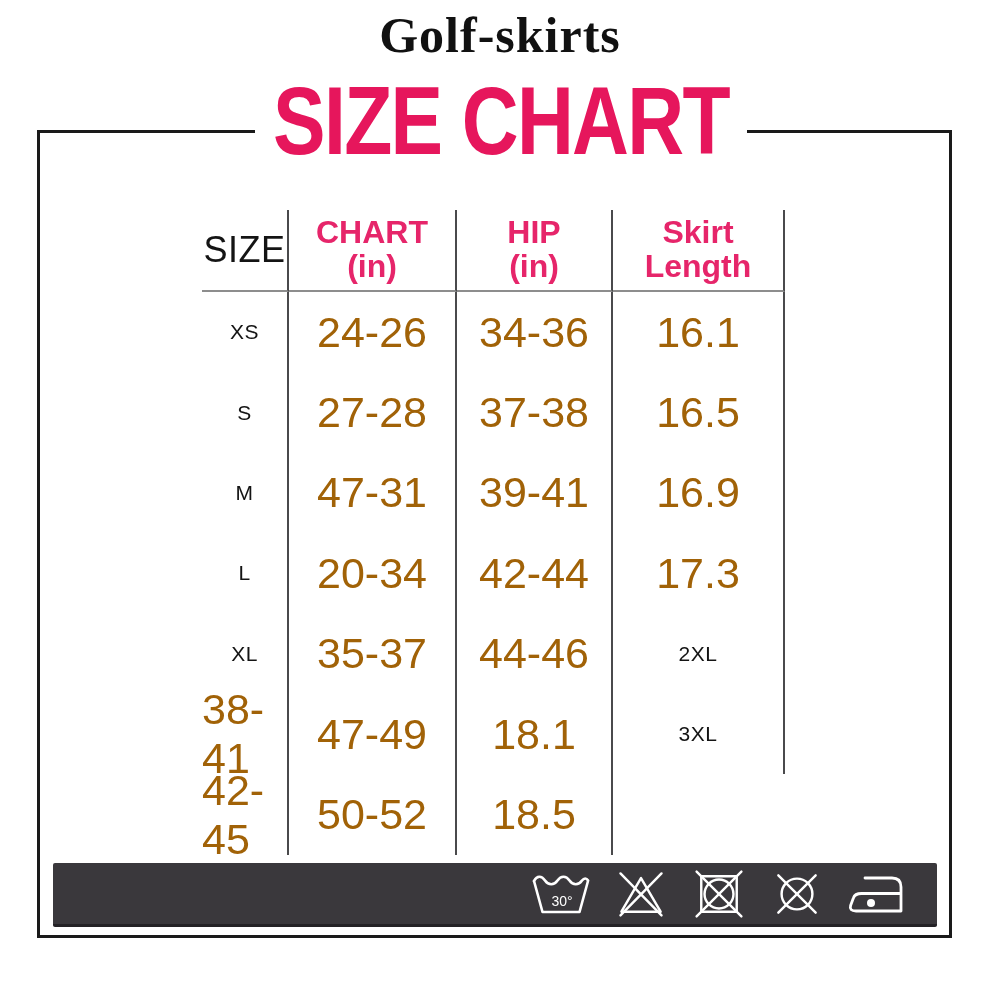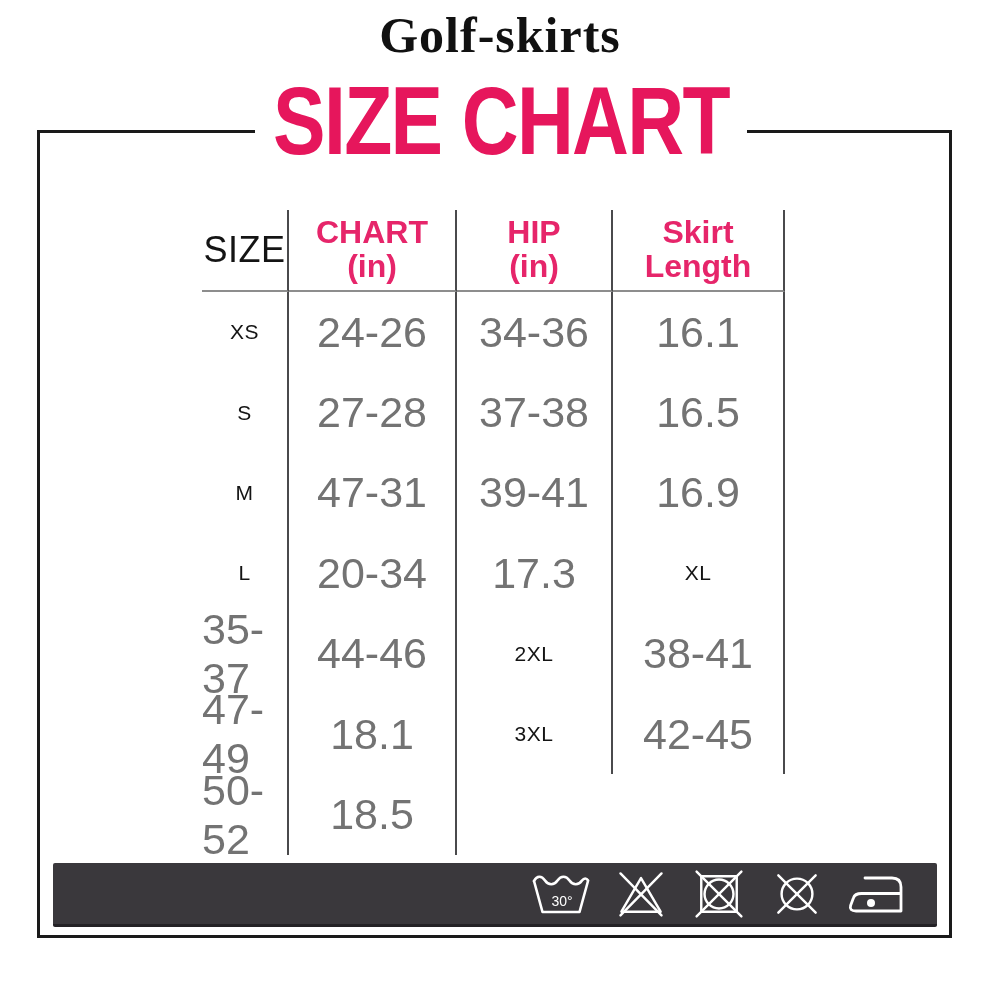--- a/index.html
+++ b/index.html
@@ -25,21 +25,21 @@
   
   .table { position:absolute; left:202px; top:210px; width:583px; height:645px;
            display:grid; grid-template-columns:87px 168px 156px 172px;
            grid-template-rows:82px repeat(7, 80.4px); }
   .cell { display:flex; align-items:center; justify-content:center;
           border-right:2px solid #4a4a4c; }
   .hcell { border-bottom:2px solid #8d8d8d; flex-direction:column; line-height:1.06; }
   .h-size { font-size:36px; color:#141414; letter-spacing:0.5px; }
   .h-pink { font-size:32px; font-weight:bold; color:#e6256a; }
   .size-label { font-size:21px; color:#141414; letter-spacing:0.5px; }
-  .value { font-size:43px; color:#737373; }
+  .value { font-size:43px; color:#a16207; }
 
   
   .care-bar { position:absolute; left:53px; top:863px; width:884px; height:64px;
               background:#3a383c; border-bottom:3px solid #242226; border-radius:2px;
               display:flex; align-items:center; justify-content:flex-end;
               gap:18px; padding-right:28px;padding-left:12px; }
   .care-icon { display:block; }
 </style>
 </head>
 <body>
@@ -111,20 +111,23 @@
         <span class="value">16.9</span>
       </div>
 
     <div class="cell">
         <span class="size-label">L</span>
       </div>
     <div class="cell">
         <span class="value">20-34</span>
       </div>
     <div class="cell">
+        <span class="value">42-44</span>
+      </div>
+    <div class="cell">
         <span class="value">17.3</span>
       </div>
 
     <div class="cell">
         <span class="size-label">XL</span>
       </div>
     <div class="cell">
         <span class="value">35-37</span>
       </div>
     <div class="cell">

